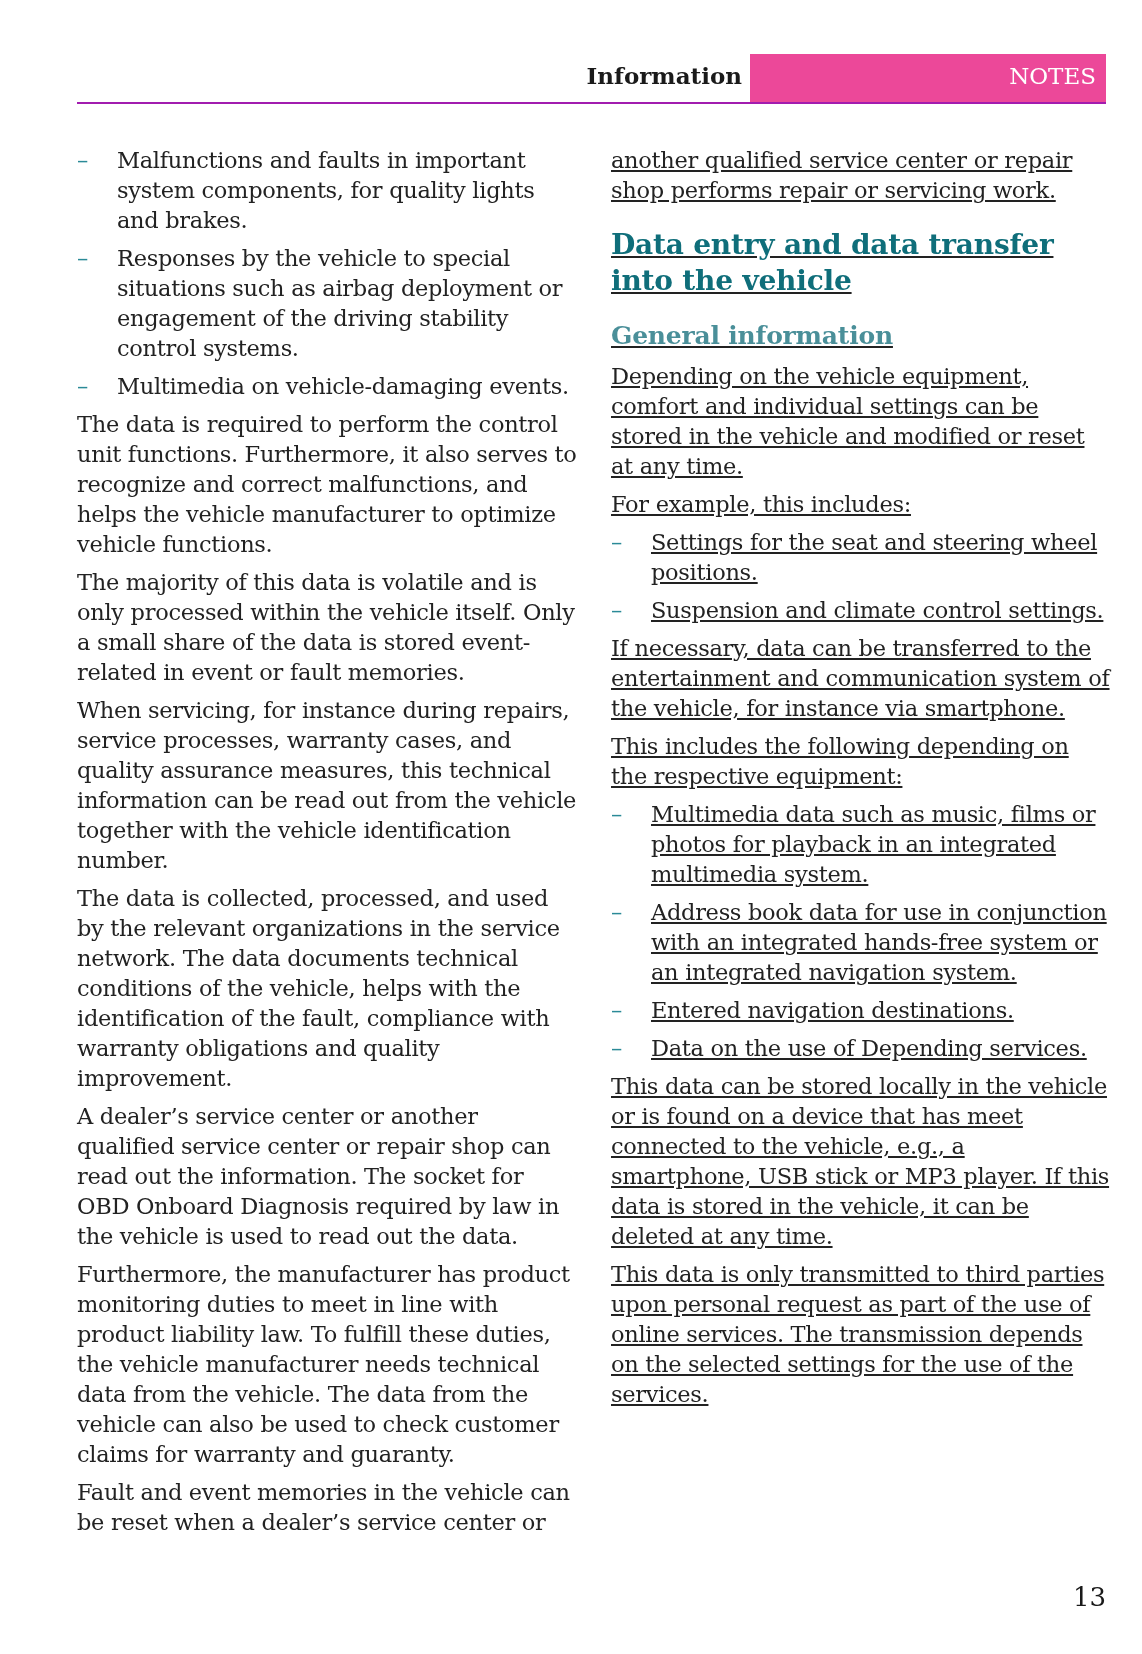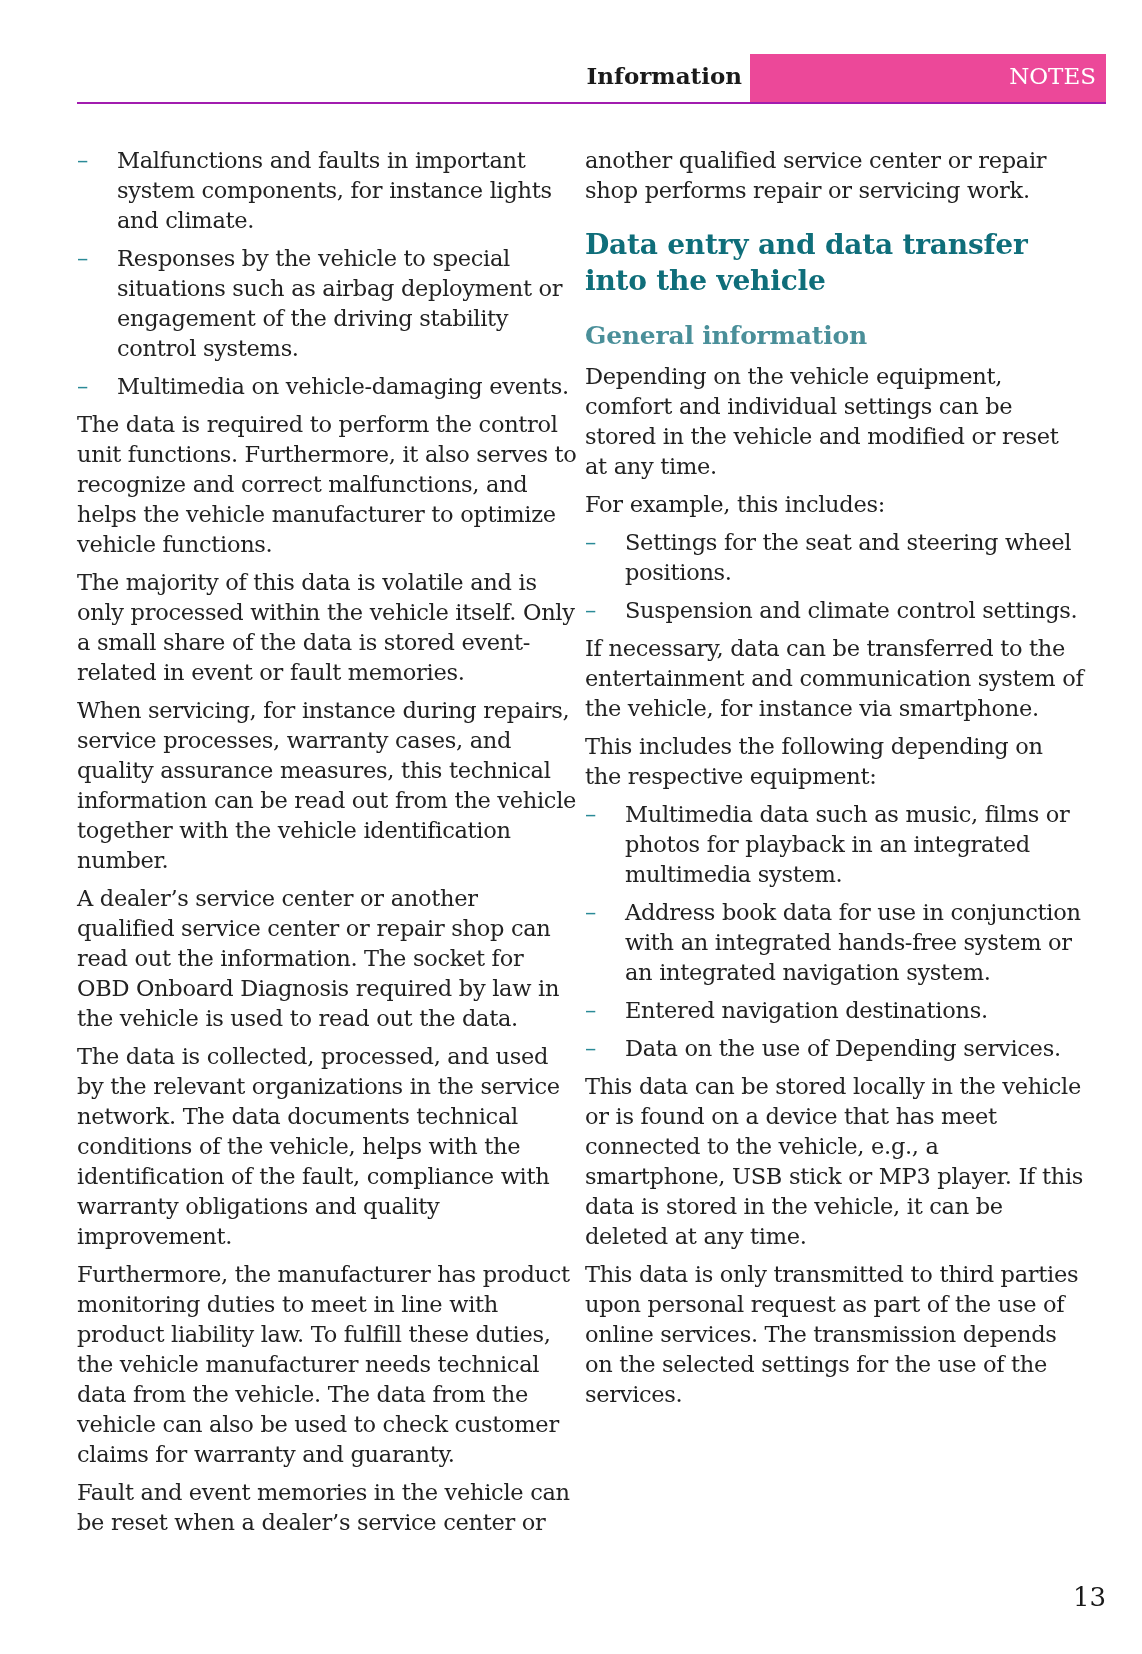--- a/index.html
+++ b/index.html
@@ -4,50 +4,50 @@
 <style>
   html, body { margin: 0; padding: 0; background: #ffffff; }
   body { width: 1142px; height: 1654px; position: relative; overflow: hidden;
          font-family: "DejaVu Serif", "Liberation Serif", serif; color: #222; }
   .header { position: absolute; left: 77px; top: 54px; width: 1029px; height: 48px; border-bottom: 2px solid #a21caf; }
   .header-section { position: absolute; right: 364px; top: 8px; font-size: 23px; font-weight: bold; color: #1a1a1a; }
   .header-tab { position: absolute; left: 673px; top: 0; width: 356px; height: 48px; background: #ec4899; }
   .header-tab span { position: absolute; right: 10px; top: 9px; font-size: 23px; color: #ffffff; }
   .col { position: absolute; top: 145px; width: 500px; font-size: 22.5px; line-height: 30px; }
   .col-left { left: 77px; width: 500px; }
-  .col-right { left: 585px; width: 500px; }
+  .col-right { left: 611px; width: 500px; text-decoration: underline; }
   p { margin: 0 0 8px 0; letter-spacing: -0.3px; }
   ul { list-style: none; margin: 0 0 8px 0; padding: 0; }
   li { position: relative; padding-left: 40px; margin: 0 0 8px 0; letter-spacing: -0.3px; }
   li .dash { position: absolute; left: 0; top: 0; color: #2a8a97; }
   h2 { margin: 22px 0 20px 0; font-size: 28px; line-height: 36px; color: #0f6e7a; font-weight: bold; letter-spacing: -0.2px; }
   h3 { margin: 0 0 8px 0; font-size: 25px; line-height: 34px; color: #4a8f99; font-weight: bold; letter-spacing: -0.2px; }
   .page-number { position: absolute; right: 36px; top: 1582px; font-size: 26px; color: #1a1a1a; }
 </style>
 </head>
 <body>
 
 <div class="header">
   <div class="header-section">Information</div>
   <div class="header-tab">
     <span>NOTES</span>
   </div>
 </div>
 
 <div class="col col-left">
   <ul>
-    <li><span class="dash">–</span><span>Malfunctions and faults in important system components, for instance lights and climate.</span></li>
+    <li><span class="dash">–</span><span>Malfunctions and faults in important system components, for quality lights and brakes.</span></li>
     <li><span class="dash">–</span><span>Responses by the vehicle to special situations such as airbag deployment or engagement of the driving stability control systems.</span></li>
     <li><span class="dash">–</span><span>Multimedia on vehicle-damaging events.</span></li>
   </ul>
   <p>The data is required to perform the control unit functions. Furthermore, it also serves to recognize and correct malfunctions, and helps the vehicle manufacturer to optimize vehicle functions.</p>
   <p>The majority of this data is volatile and is only processed within the vehicle itself. Only a small share of the data is stored event-related in event or fault memories.</p>
   <p>When servicing, for instance during repairs, service processes, warranty cases, and quality assurance measures, this technical information can be read out from the vehicle together with the vehicle identification number.</p>
+  <p>The data is collected, processed, and used by the relevant organizations in the service network. The data documents technical conditions of the vehicle, helps with the identification of the fault, compliance with warranty obligations and quality improvement.</p>
   <p>A dealer’s service center or another qualified service center or repair shop can read out the information. The socket for OBD Onboard Diagnosis required by law in the vehicle is used to read out the data.</p>
-  <p>The data is collected, processed, and used by the relevant organizations in the service network. The data documents technical conditions of the vehicle, helps with the identification of the fault, compliance with warranty obligations and quality improvement.</p>
   <p>Furthermore, the manufacturer has product monitoring duties to meet in line with product liability law. To fulfill these duties, the vehicle manufacturer needs technical data from the vehicle. The data from the vehicle can also be used to check customer claims for warranty and guaranty.</p>
   <p>Fault and event memories in the vehicle can be reset when a dealer’s service center or</p>
 </div>
 
 <div class="col col-right">
   <p>another qualified service center or repair shop performs repair or servicing work.</p>
   <h2>Data entry and data transfer into the vehicle</h2>
   <h3>General information</h3>
   <p>Depending on the vehicle equipment, comfort and individual settings can be stored in the vehicle and modified or reset at any time.</p>
   <p>For example, this includes:</p>

